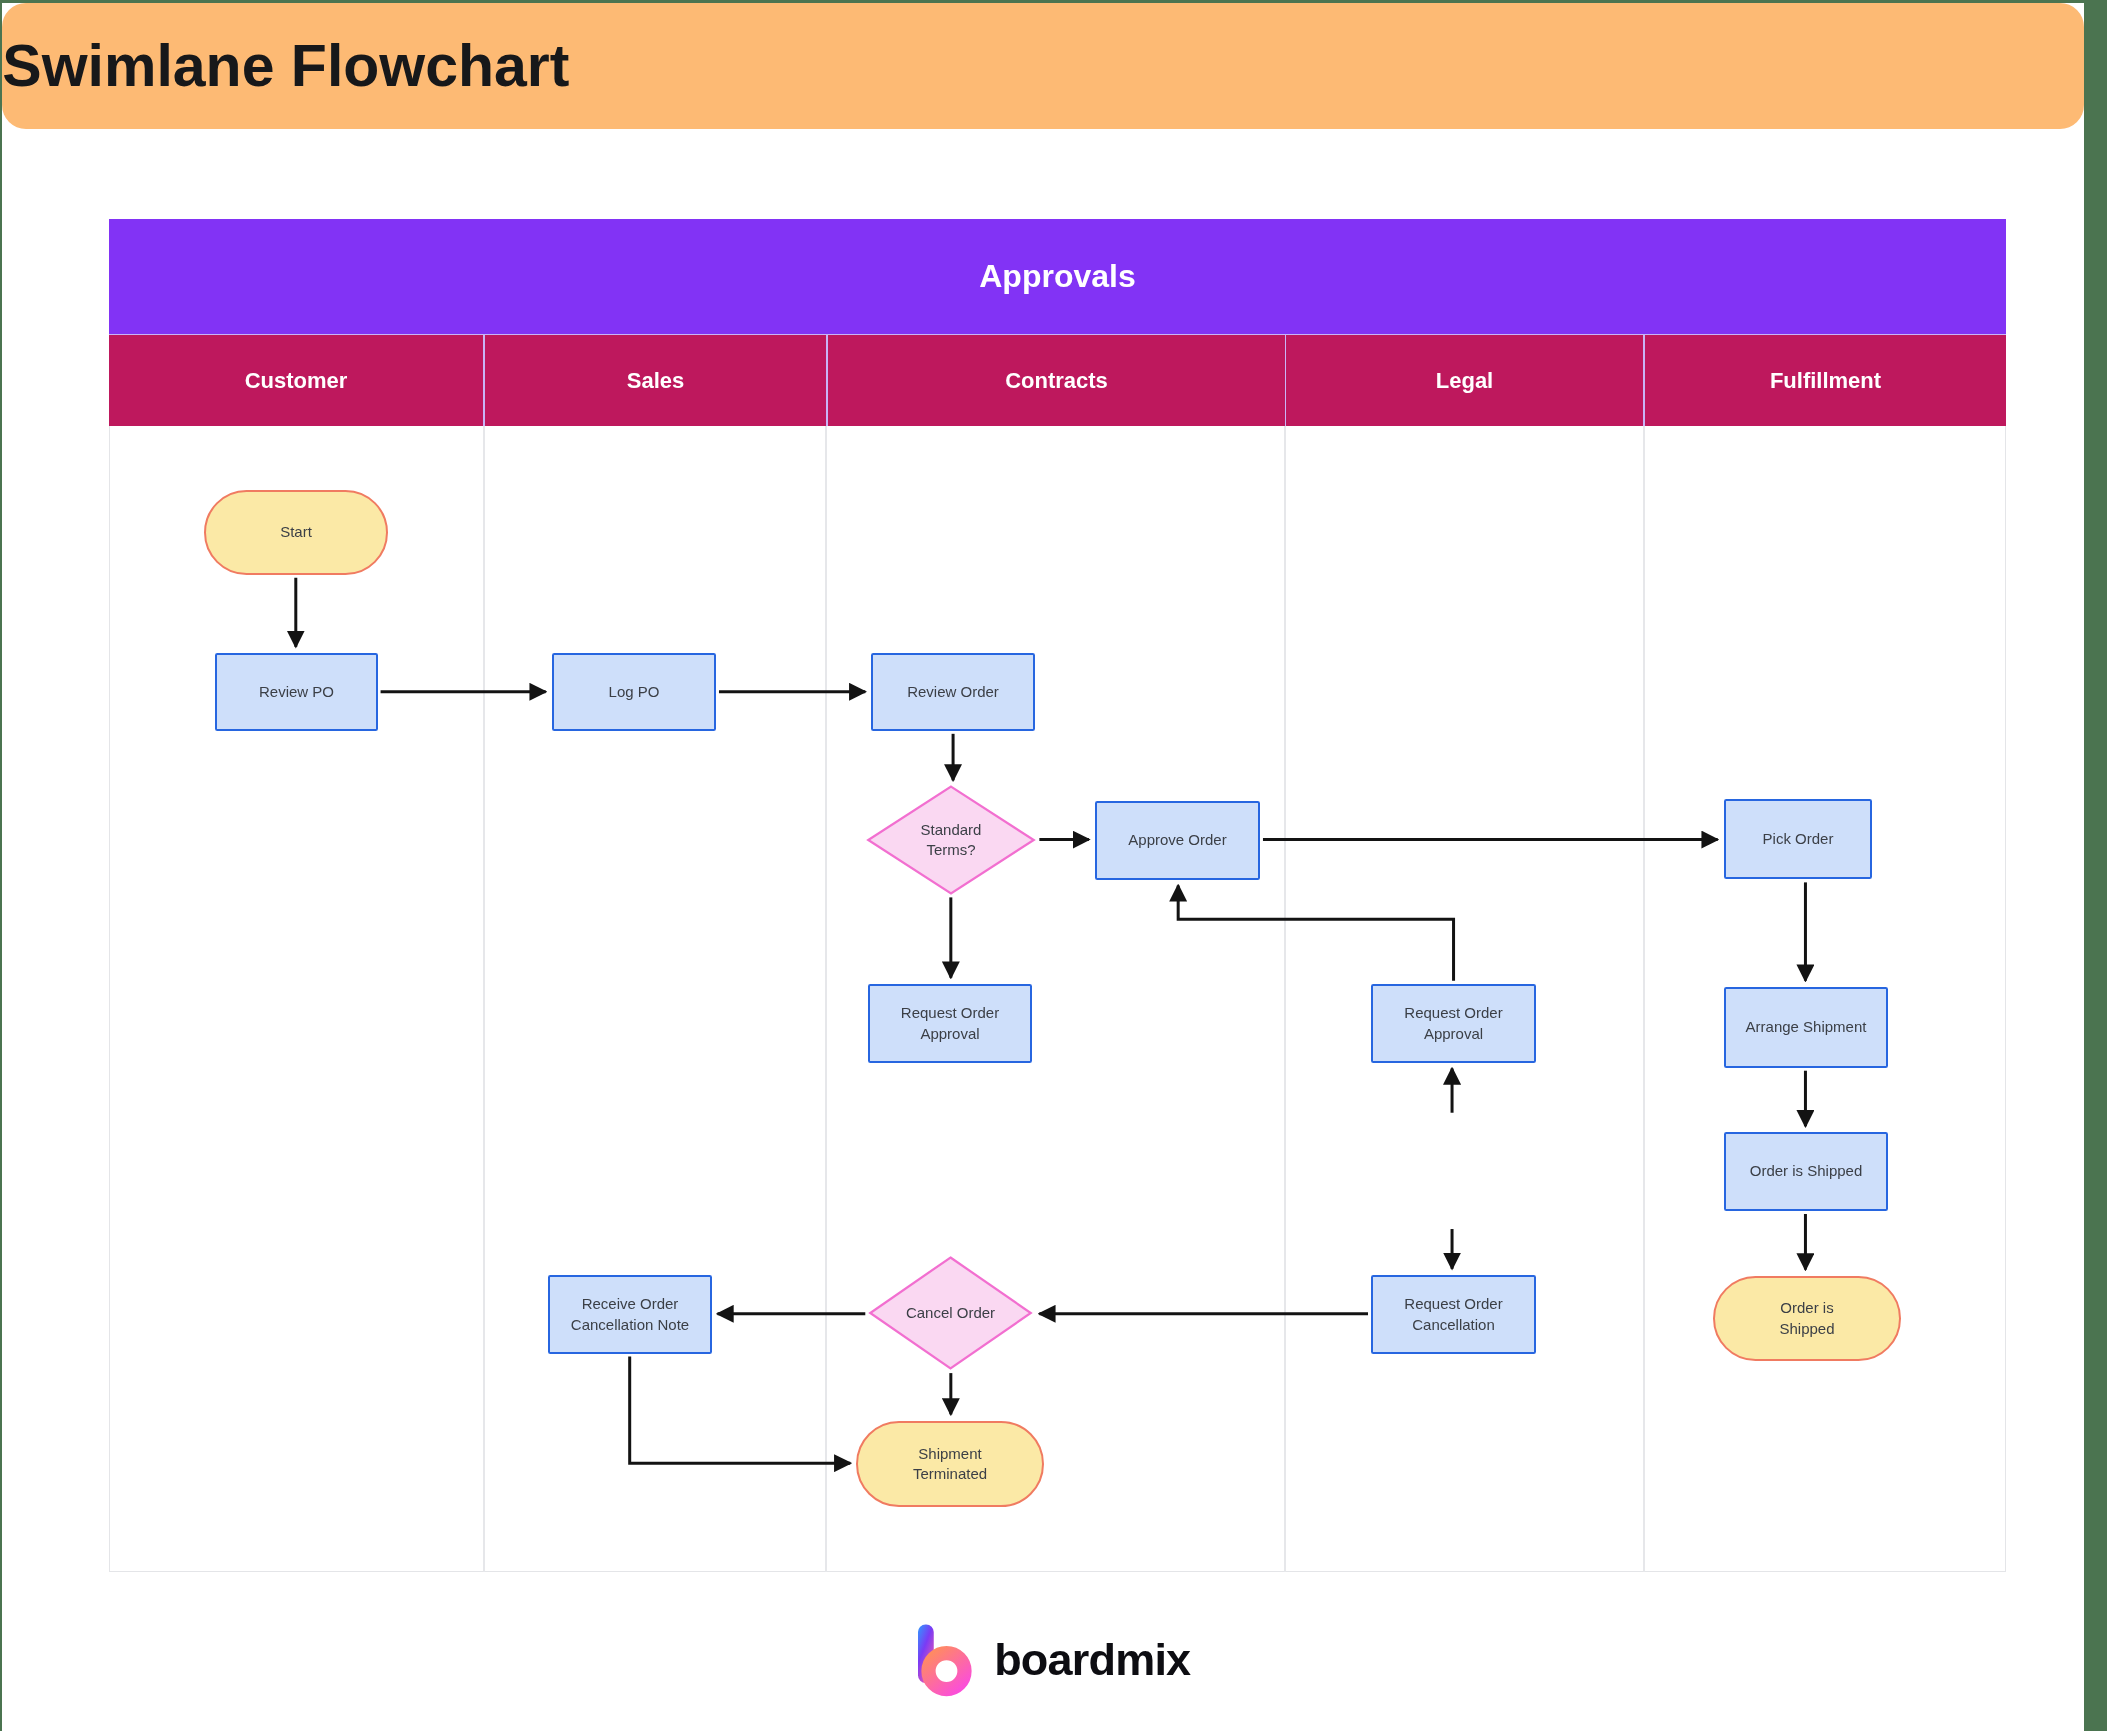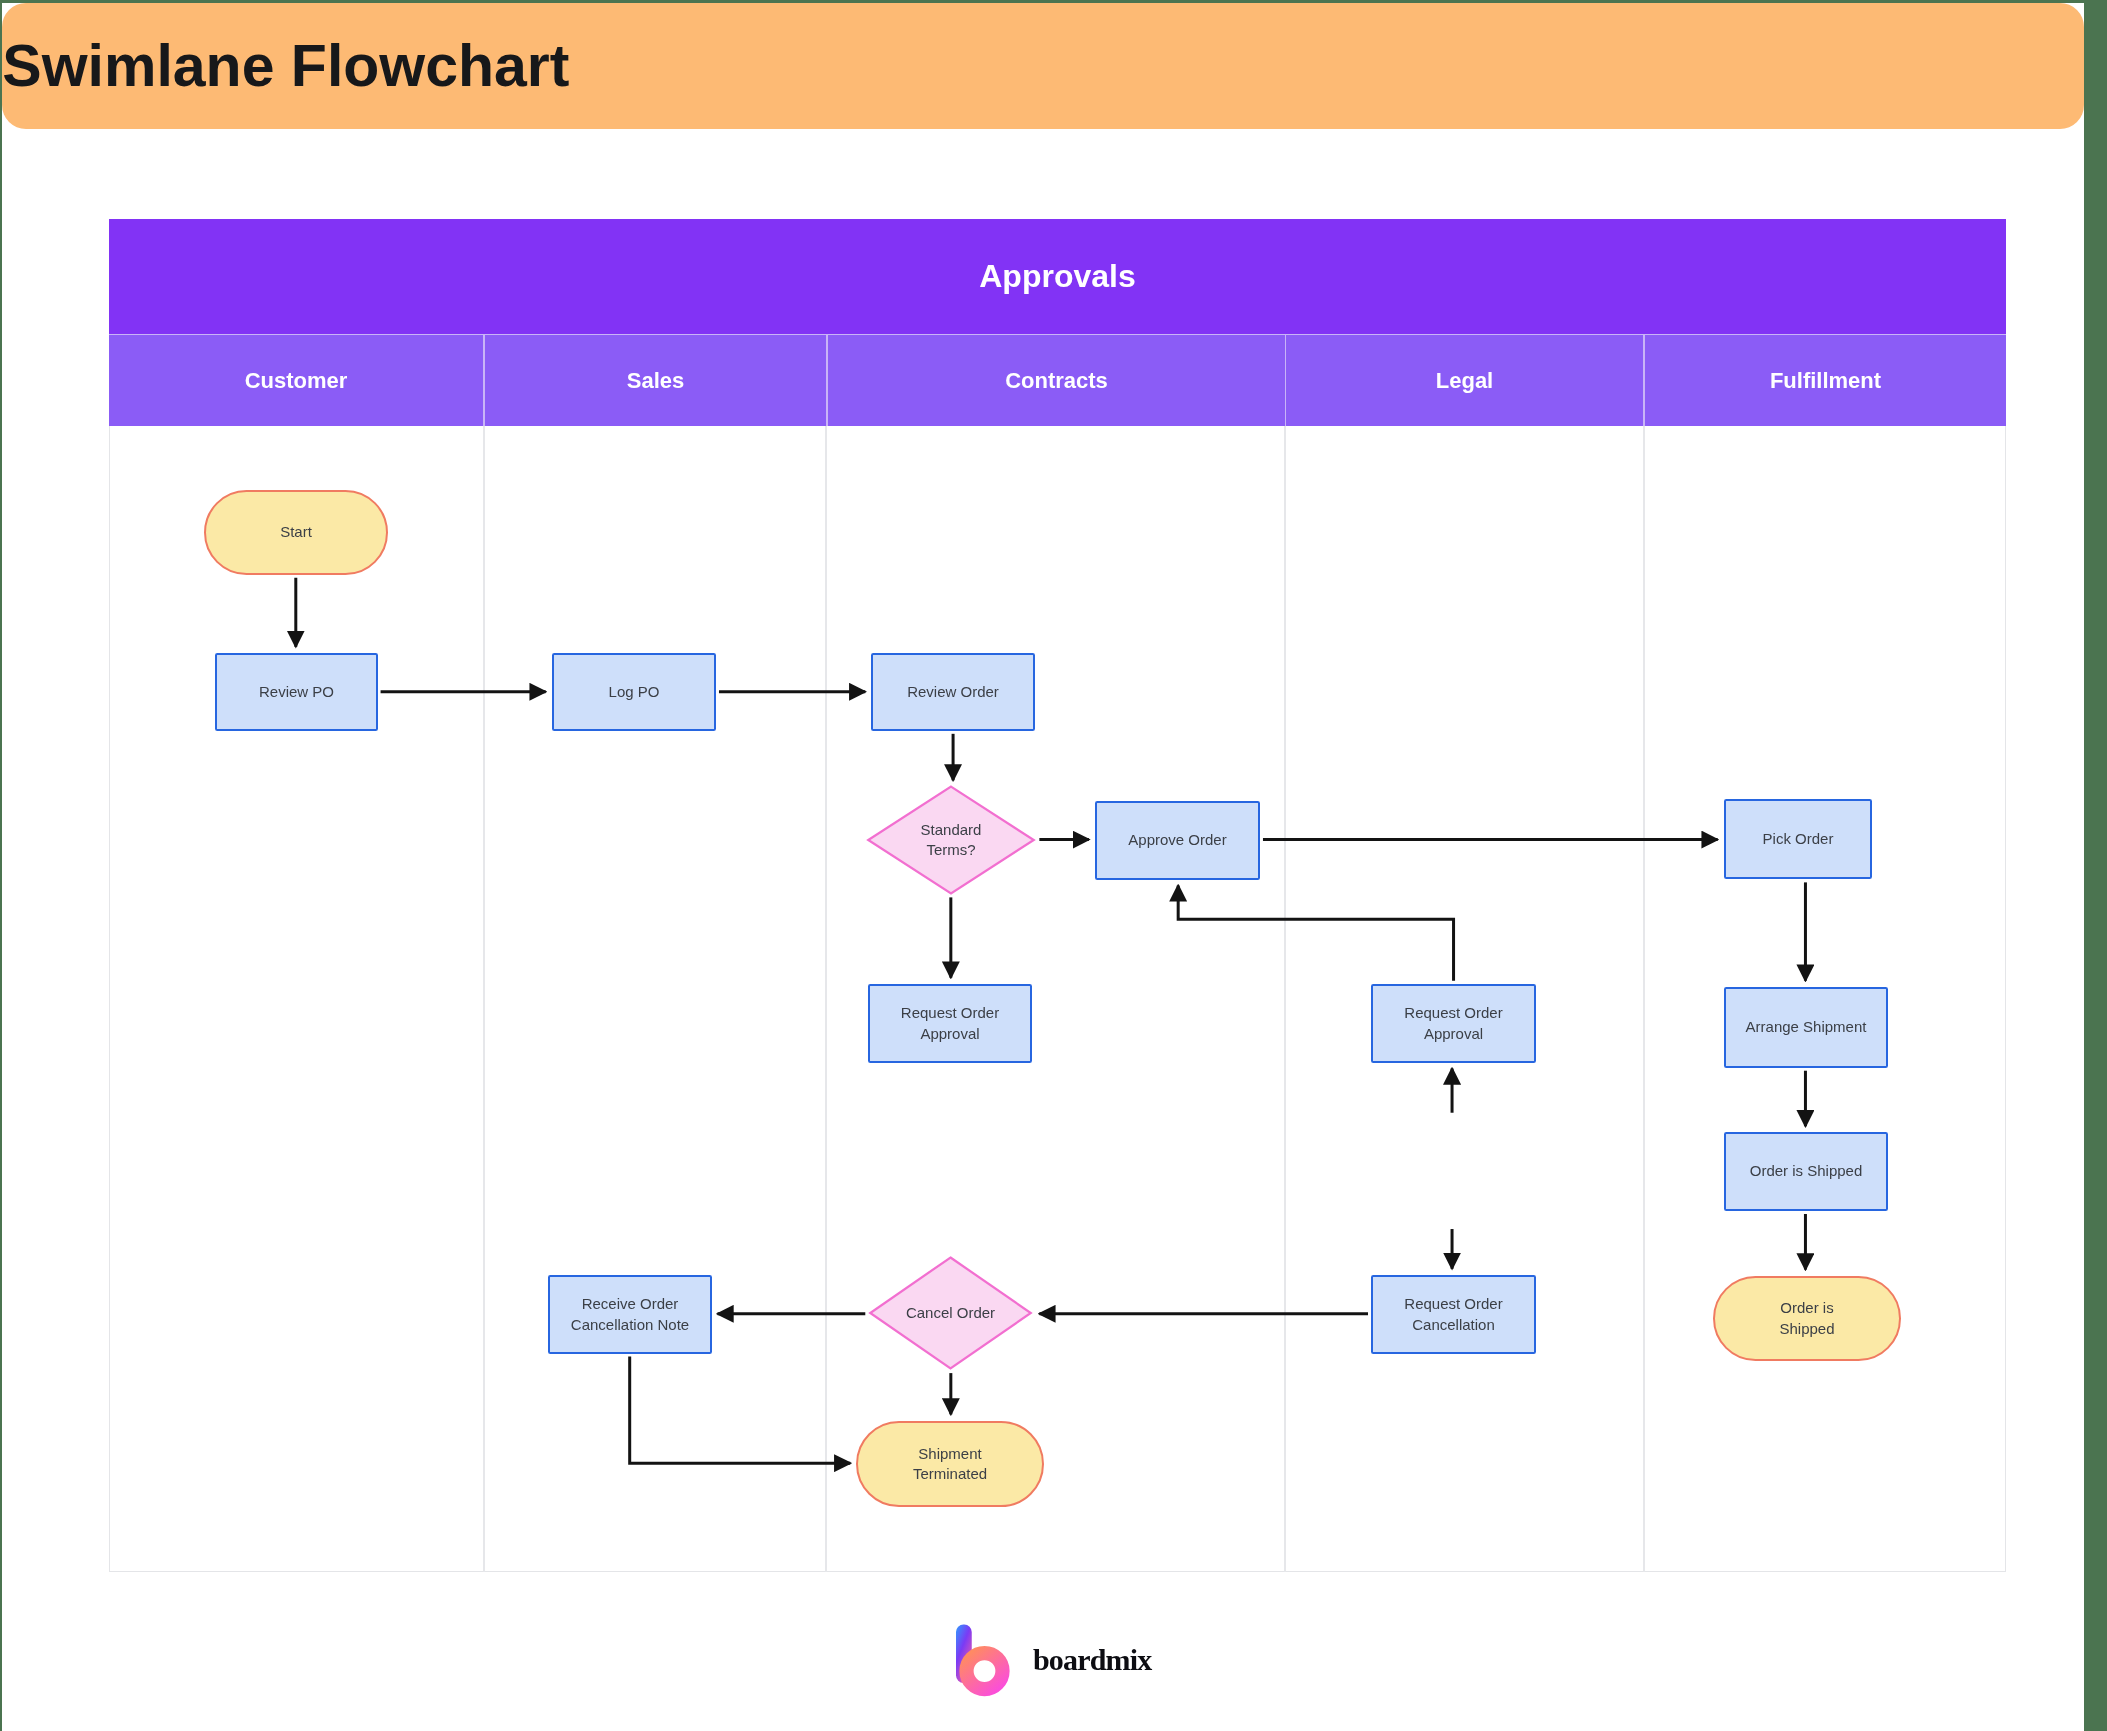--- a/index.html
+++ b/index.html
@@ -29,21 +29,21 @@
   .sl-header{
     position:absolute;left:109px;top:219px;width:1897px;height:116px;
     background:#8233f5;display:flex;align-items:center;justify-content:center;
     border-bottom:1.5px solid #c9b4f7;box-sizing:border-box;
   }
   .sl-header .hdr-label{color:#ffffff;font-size:32px;font-weight:700;}
   .lane-row{
     position:absolute;left:109px;top:335px;width:1897px;height:92px;background:#c9b4f7;
   }
   .lane-cell{
-    position:absolute;top:0;height:92px;background:#8b5cf6;
+    position:absolute;top:0;height:92px;background:#be185d;
     display:flex;align-items:center;justify-content:center;
     color:#ffffff;font-size:22px;font-weight:700;
   }
   .lane-body{
     position:absolute;left:109px;top:426px;width:1897px;height:1146px;
     background:#ffffff;border:1.5px solid #e4e5e8;border-top:none;box-sizing:border-box;
   }
   .lane-divider{
     position:absolute;top:426px;height:1146px;width:1.5px;background:#e6e7ea;
   }
@@ -63,21 +63,21 @@
   .diamond .label{position:relative;z-index:2;}
   .diamond.white-label .label{color:#ffffff;}
   
   svg.arrows{position:absolute;left:0;top:0;pointer-events:none;}
   svg.arrows polyline{fill:none;stroke:#131313;stroke-width:4;}
   
   .footer{
     position:absolute;left:0;top:1615px;width:2108px;height:90px;
     display:flex;align-items:center;justify-content:center;gap:22.5px;
   }
-  .brand-text{font-size:30px;font-weight:800;color:#0d0d12;letter-spacing:-0.8px;font-family:Liberation Serif, serif;}
+  .brand-text{font-size:45px;font-weight:800;color:#0d0d12;letter-spacing:-0.8px;}
 </style>
 </head>
 <body>
 
 <div class="frame">
   <div class="page"></div>
 
   <div class="title-band">
     <h1>Swimlane Flowchart</h1>
   </div>

